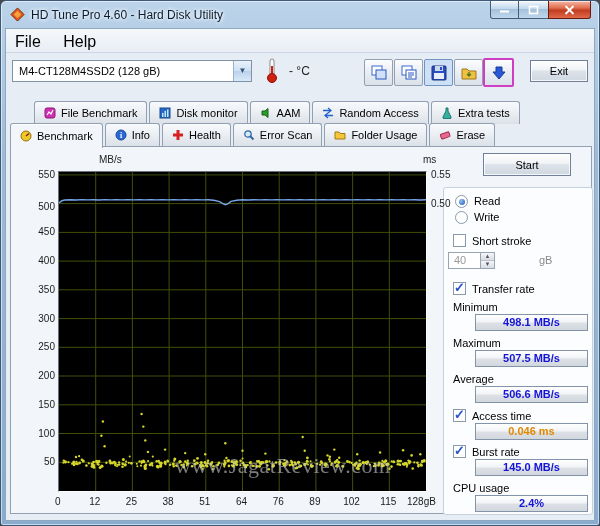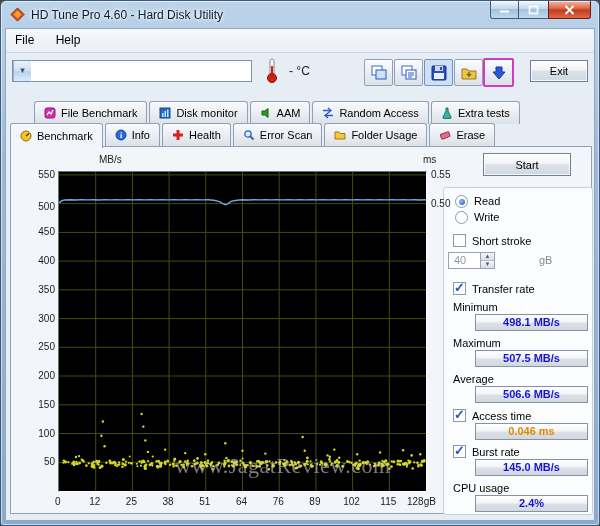--- a/index.html
+++ b/index.html
@@ -18,21 +18,21 @@
            display:flex;align-items:center;justify-content:center;
            background:linear-gradient(rgba(255,255,255,.8),rgba(205,225,245,.4) 45%,rgba(135,165,195,.4) 50%,rgba(195,220,245,.6));
            box-shadow:inset 0 1px 0 rgba(255,255,255,.6);}
   .cap-btn.min{border-radius:0 0 0 3px;}
   .cap-btn.max{border-left:none;border-right:none;}
   .cap-btn.close{width:43px;border-radius:0 0 3px 0;border-color:#6a1a10;
            background:linear-gradient(#f4b8a8,#e07050 40%,#c23c20 55%,#e06a4a);}
   
   .client{position:absolute;left:4px;right:4px;top:27px;bottom:4px;background:#e6edf5;
           border:1px solid #8fa8c0;box-sizing:border-box;}
-  .menubar{position:absolute;top:0;left:0;right:0;height:23px;font-size:12px;
+  .menubar{position:absolute;top:0;left:0;right:0;height:23px;font-size:16px;
            background:linear-gradient(#f5f8fb,#e9eef5);border-bottom:1px solid #ccd6e4;}
   .menu-item{display:inline-block;padding:4px 9px;color:#000;}
   
   .combo{position:absolute;left:6px;top:31px;width:240px;height:22px;box-sizing:border-box;
          background:#fff;border:1px solid #7e93a8;display:flex;}
   .combo-text{flex:1;font-size:11px;padding:4px 0 0 6px;color:#000;white-space:nowrap;overflow:hidden;}
   .combo-btn{width:17px;border-left:1px solid #9ab0c8;text-align:center;font-size:8px;color:#35557a;
          line-height:20px;background:linear-gradient(#e9f2fc,#cfe0f2 50%,#b9d1ea 50%,#daeafa);}
   .thermo{position:absolute;left:259px;top:28px;width:14px;height:27px;}
   .temp-text{position:absolute;left:283px;top:35px;font-size:12px;color:#222;}
@@ -127,20 +127,21 @@
   </div>
 
   <div class="client">
 
     <div class="menubar">
       <span class="menu-item">File</span>
       <span class="menu-item">Help</span>
     </div>
 
     <div class="combo">
+      <span class="combo-text">M4-CT128M4SSD2 (128 gB)</span>
       <span class="combo-btn">▼</span>
     </div>
 
     <span class="thermo">
       <svg width="14" height="27" viewBox="0 0 14 27">
           <rect x="5" y="2" width="4" height="17" rx="2" fill="#fff" stroke="#888"></rect>
           <rect x="6" y="9" width="2" height="10" fill="#d02010"></rect>
           <circle cx="7" cy="21" r="4.5" fill="#d02010" stroke="#901008"></circle>
         </svg>
     </span>

